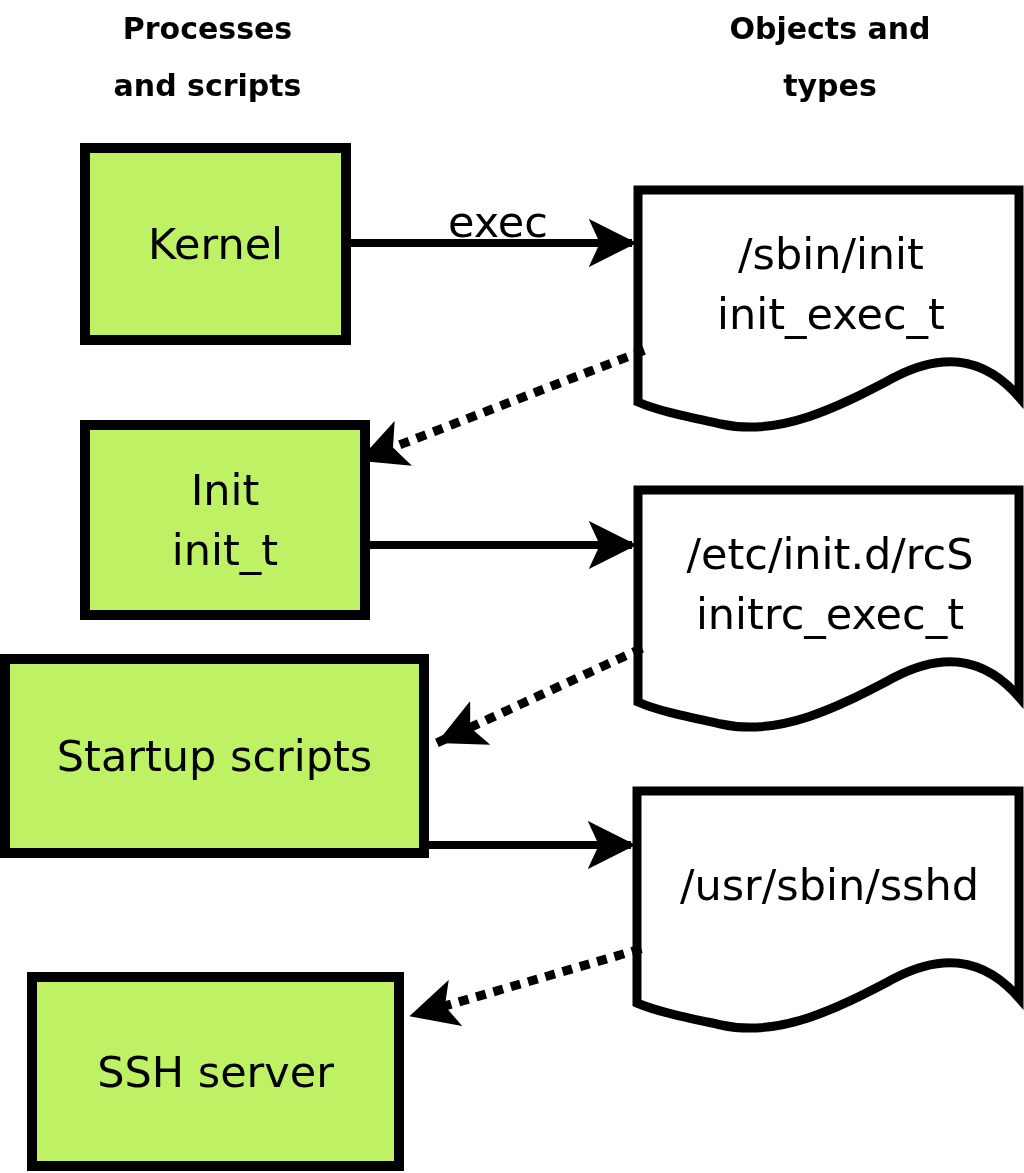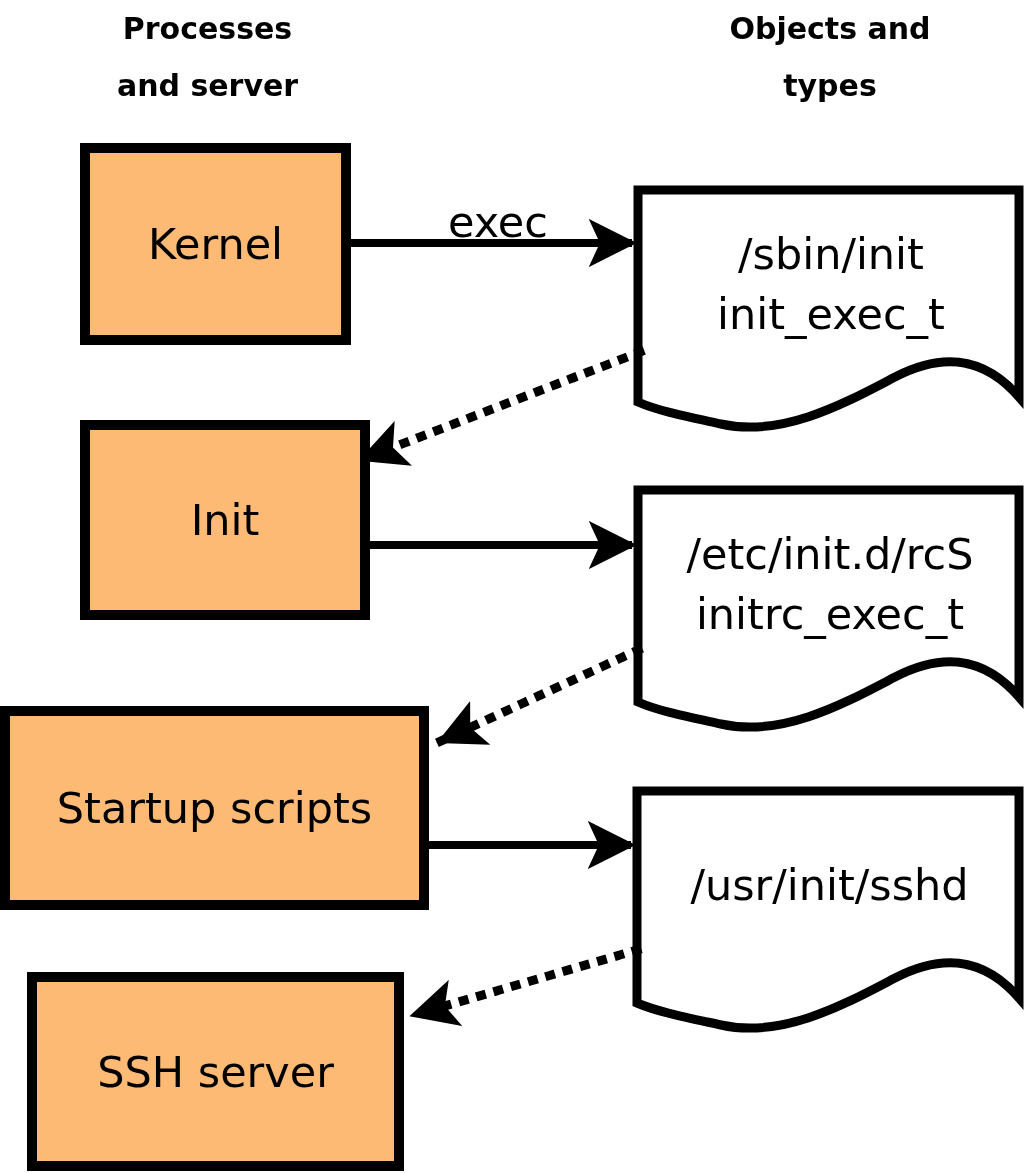--- a/index.html
+++ b/index.html
@@ -7,21 +7,21 @@
     position:relative;width:1024px;height:1173px;background:#ffffff;
     font-family:"DejaVu Sans","Liberation Sans",sans-serif;color:#000;overflow:hidden;
   }
   .hdr{
     position:absolute;text-align:center;font-weight:bold;
     font-size:30px;line-height:57px;white-space:nowrap;
   }
   .hdr span{display:block;}
   .layer{position:absolute;left:0;top:0;}
   .pbox{
-    position:absolute;border:10px solid #000;box-sizing:border-box;background:#fdba74;
+    position:absolute;border:10px solid #000;box-sizing:border-box;background:#bef264;
     display:flex;flex-direction:column;align-items:center;justify-content:center;
     font-size:43px;line-height:60px;text-align:center;
   }
   .dlabel{
     position:absolute;display:flex;flex-direction:column;align-items:center;justify-content:center;
     font-size:43px;line-height:60px;text-align:center;
   }
   .exec-label{
     position:absolute;font-size:43px;line-height:48px;text-align:center;
   }
@@ -46,47 +46,48 @@
     <line x1="348" y1="545" x2="632" y2="545" stroke="#000" stroke-width="8" marker-end="url(#arrowhead)"></line>
     <line x1="428" y1="845" x2="631" y2="845" stroke="#000" stroke-width="8" marker-end="url(#arrowhead)"></line>
 
     <line x1="640" y1="352" x2="363" y2="459" stroke="#000" stroke-width="9" stroke-dasharray="1 17" stroke-linecap="square" marker-end="url(#arrowhead)"></line>
     <line x1="638" y1="650" x2="441" y2="741" stroke="#000" stroke-width="9" stroke-dasharray="1 17" stroke-linecap="square" marker-end="url(#arrowhead)"></line>
     <line x1="637" y1="950" x2="414" y2="1015" stroke="#000" stroke-width="9" stroke-dasharray="1 17" stroke-linecap="square" marker-end="url(#arrowhead)"></line>
   </svg>
 
   <div class="hdr" style="left:0;top:6;width:415px">
     <span>Processes</span>
-    <span>and server</span>
+    <span>and scripts</span>
   </div>
   <div class="hdr" style="left:618;top:6;width:424px;left:618px">
     <span>Objects and</span>
     <span>types</span>
   </div>
 
   <div class="exec-label" style="left:398px;top:198px;width:200px">exec</div>
 
   <div class="pbox" style="left:80px;top:143px;width:271px;height:202px">
     <span>Kernel</span>
   </div>
   <div class="pbox" style="left:80px;top:420px;width:290px;height:200px">
     <span>Init</span>
+    <span>init_t</span>
   </div>
-  <div class="pbox" style="left:0px;top:706px;width:429px;height:204px">
+  <div class="pbox" style="left:0px;top:654px;width:429px;height:204px">
     <span>Startup scripts</span>
   </div>
   <div class="pbox" style="left:27px;top:972px;width:377px;height:199px">
     <span>SSH server</span>
   </div>
 
   <div class="dlabel" style="left:648px;top:486px;width:364px;height:196px">
     <span>/etc/init.d/rcS</span>
     <span>initrc_exec_t</span>
   </div>
   <div class="dlabel" style="left:650px;top:186px;width:362px;height:196px">
     <span>/sbin/init</span>
     <span>init_exec_t</span>
   </div>
   <div class="dlabel" style="left:647px;top:787px;width:365px;height:196px">
-    <span>/usr/init/sshd</span>
+    <span>/usr/sbin/sshd</span>
   </div>
 
 </div>
 
 </body></html>

